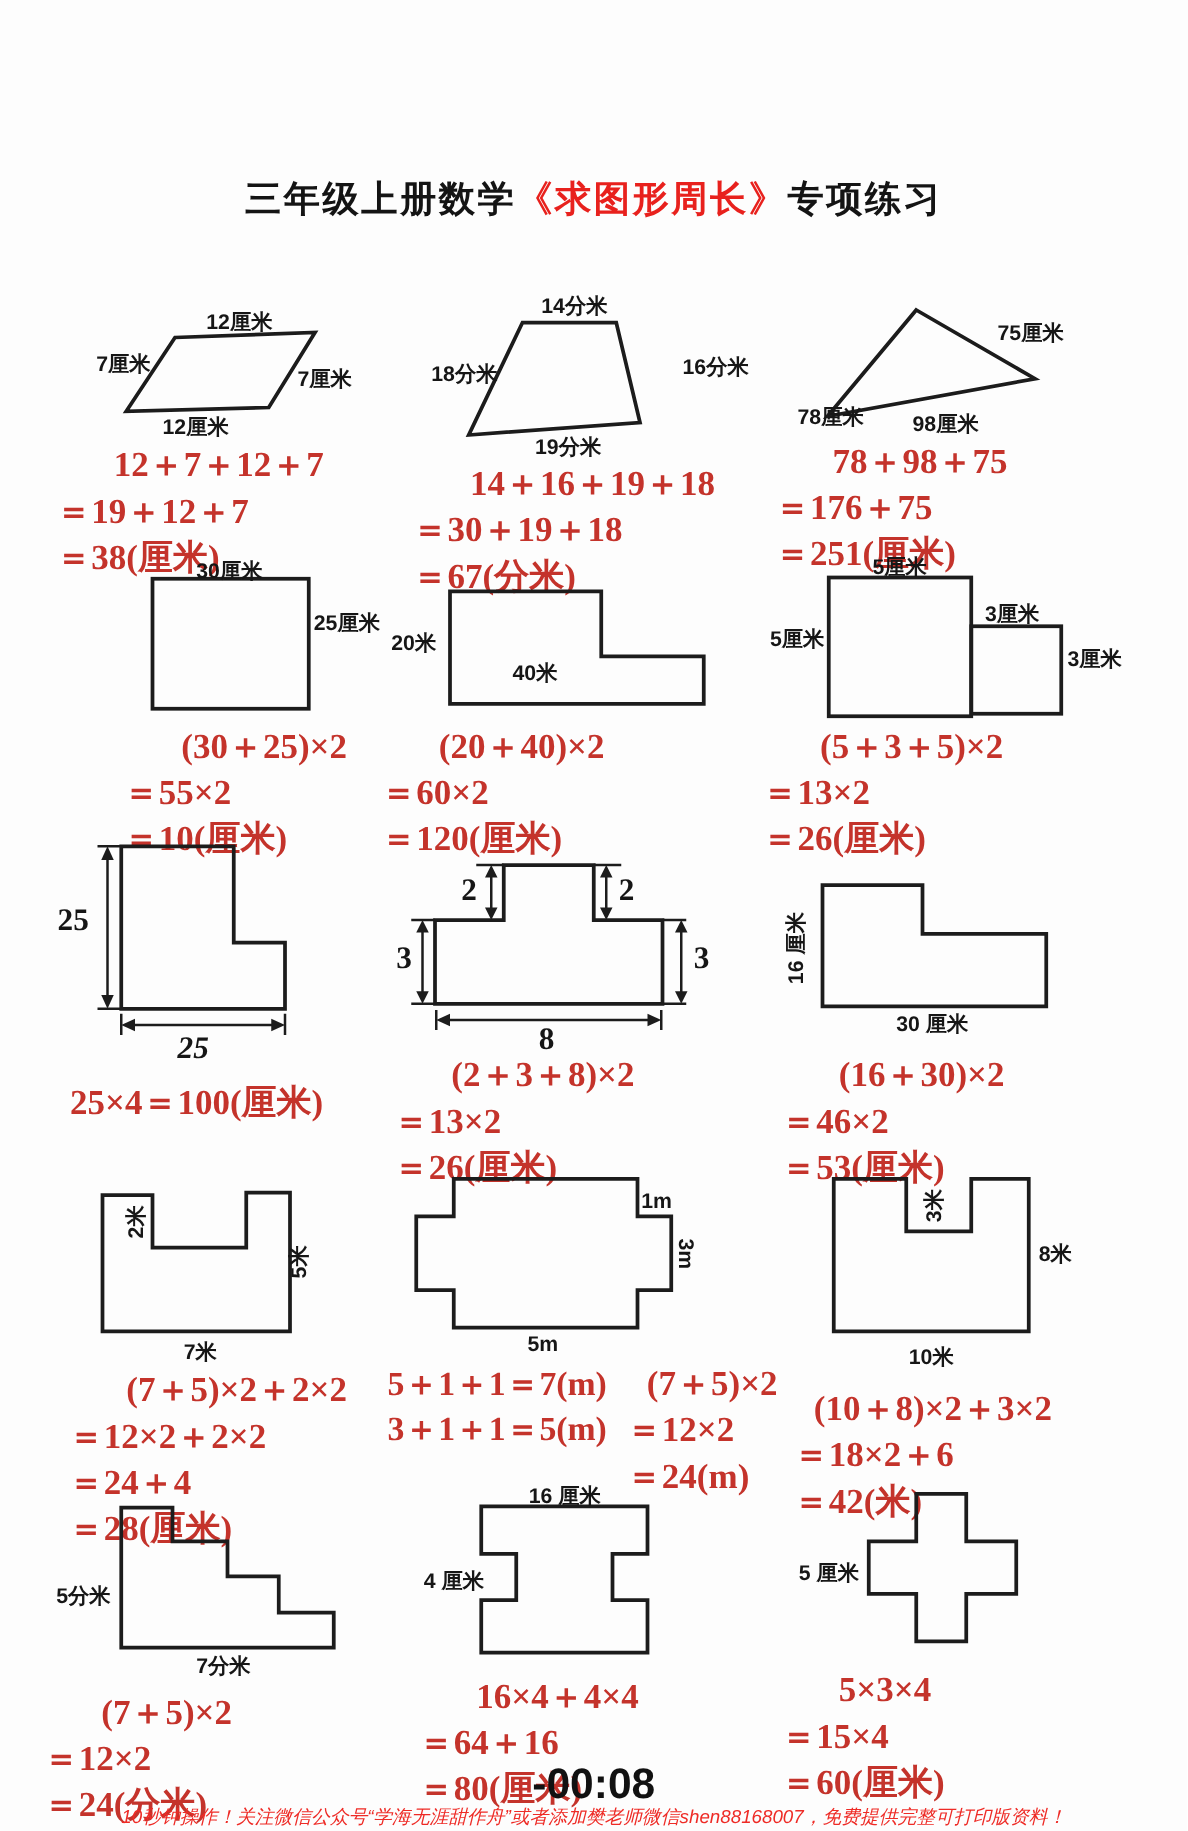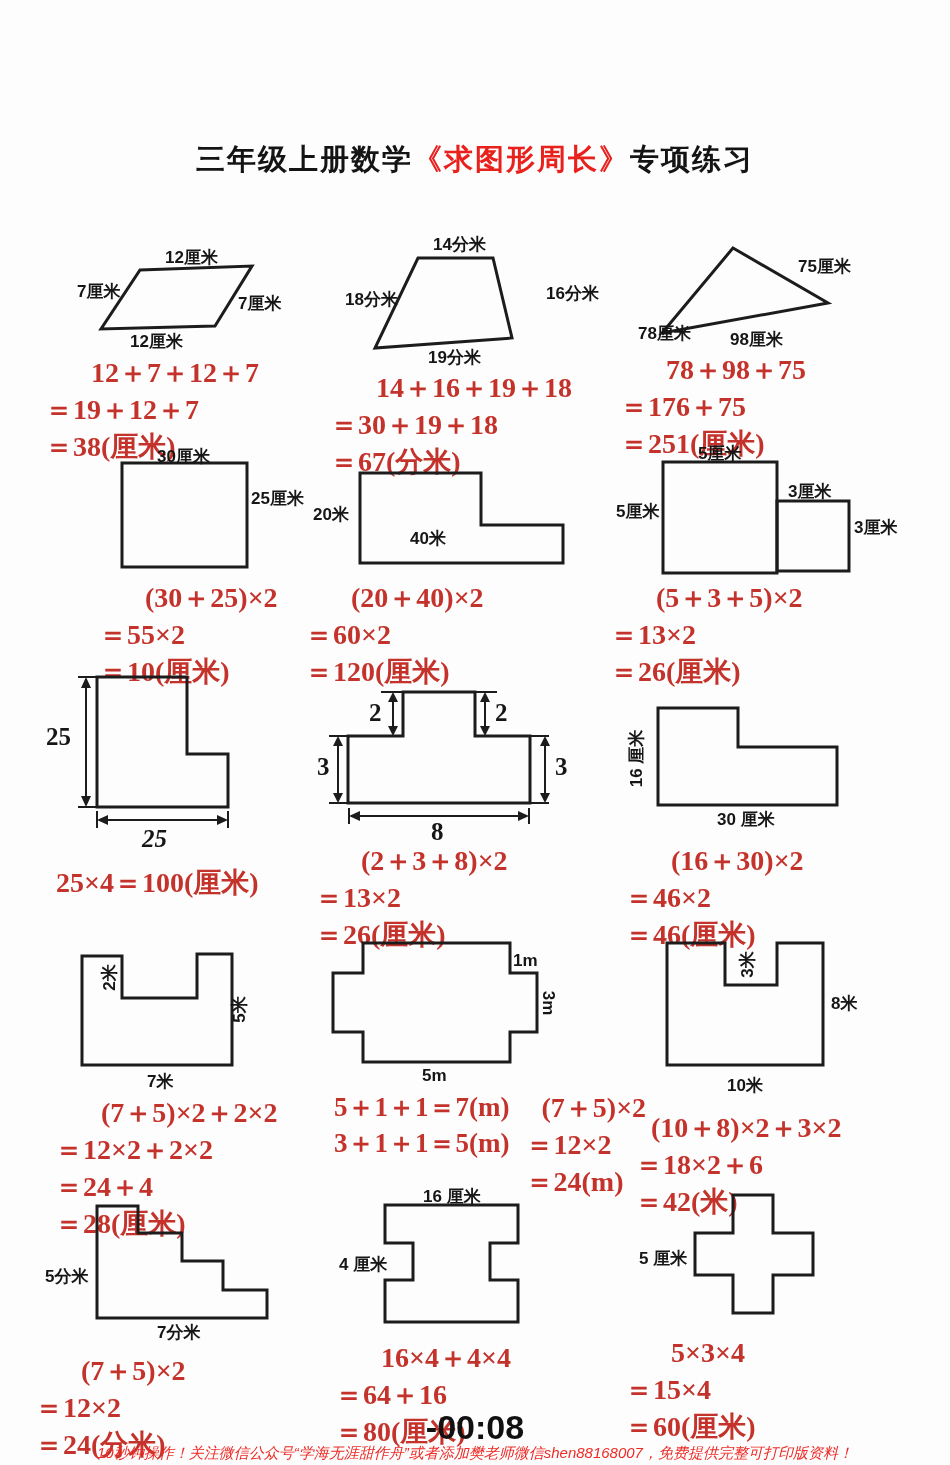--- a/index.html
+++ b/index.html
@@ -17,21 +17,21 @@
   .lbl { position:absolute; font-weight:bold; font-size:17px; color:#161616; white-space:nowrap; }
   .lbl.num { font-family:"Liberation Serif", serif; font-size:25px; font-weight:bold; }
   .lbl.it  { font-style:italic; }
   .lbl.rot   { transform:rotate(-90deg); transform-origin:center; }
   .lbl.rotcw { transform:rotate(90deg);  transform-origin:center; }
   .calc { font-family:"Liberation Serif", serif; font-size:28px; font-weight:bold;
           color:#c4332b; line-height:1.32; white-space:nowrap; }
   .calc .ind { padding-left:46px; }
   .calc .ind-s { padding-left:16px; }
   .cols { display:flex; gap:16px; }
-  .cols .c2 { font-size:27px;margin-left:24px; }
+  .cols .c2 { font-size:27px; }
   .timer { position:absolute; top:1408px; left:0; width:950px; text-align:center;
            font-size:34px; font-weight:600; color:#111; }
   .promo { position:absolute; top:1444px; left:0; width:950px; text-align:center;
            font-size:15px; color:#ee2b26;font-style:italic; }
 </style>
 </head>
 <body>
 
 <div class="page">
 
@@ -203,21 +203,21 @@
     <div class="figure" style="height:148px">
       <svg width="300" height="148" viewBox="0 0 300 148">
         <polygon class="shp" points="33,13 113,13 113,52 212,52 212,110 33,110"></polygon>
       </svg>
       <span class="lbl rot" style="left:-17px; top:52px;">16 厘米</span>
       <span class="lbl" style="left:92px; top:113px;">30 厘米</span>
     </div>
     <div class="calc">
       <div class="ind">(16＋30)×2</div>
       <div>＝46×2</div>
-      <div>＝46(厘米)</div>
+      <div>＝53(厘米)</div>
     </div>
   </div>
 
   <div class="problem" style="left:55px; top:935px; width:290px;">
     <div class="figure" style="height:160px">
       <svg width="290" height="160" viewBox="0 0 290 160">
         <polygon class="shp" points="27,21 67,21 67,63 142,63 142,19 177,19 177,130 27,130"></polygon>
       </svg>
       <span class="lbl rot" style="left:41px; top:31px;">2米</span>
       <span class="lbl rot" style="left:171px; top:63px;">5米</span>

